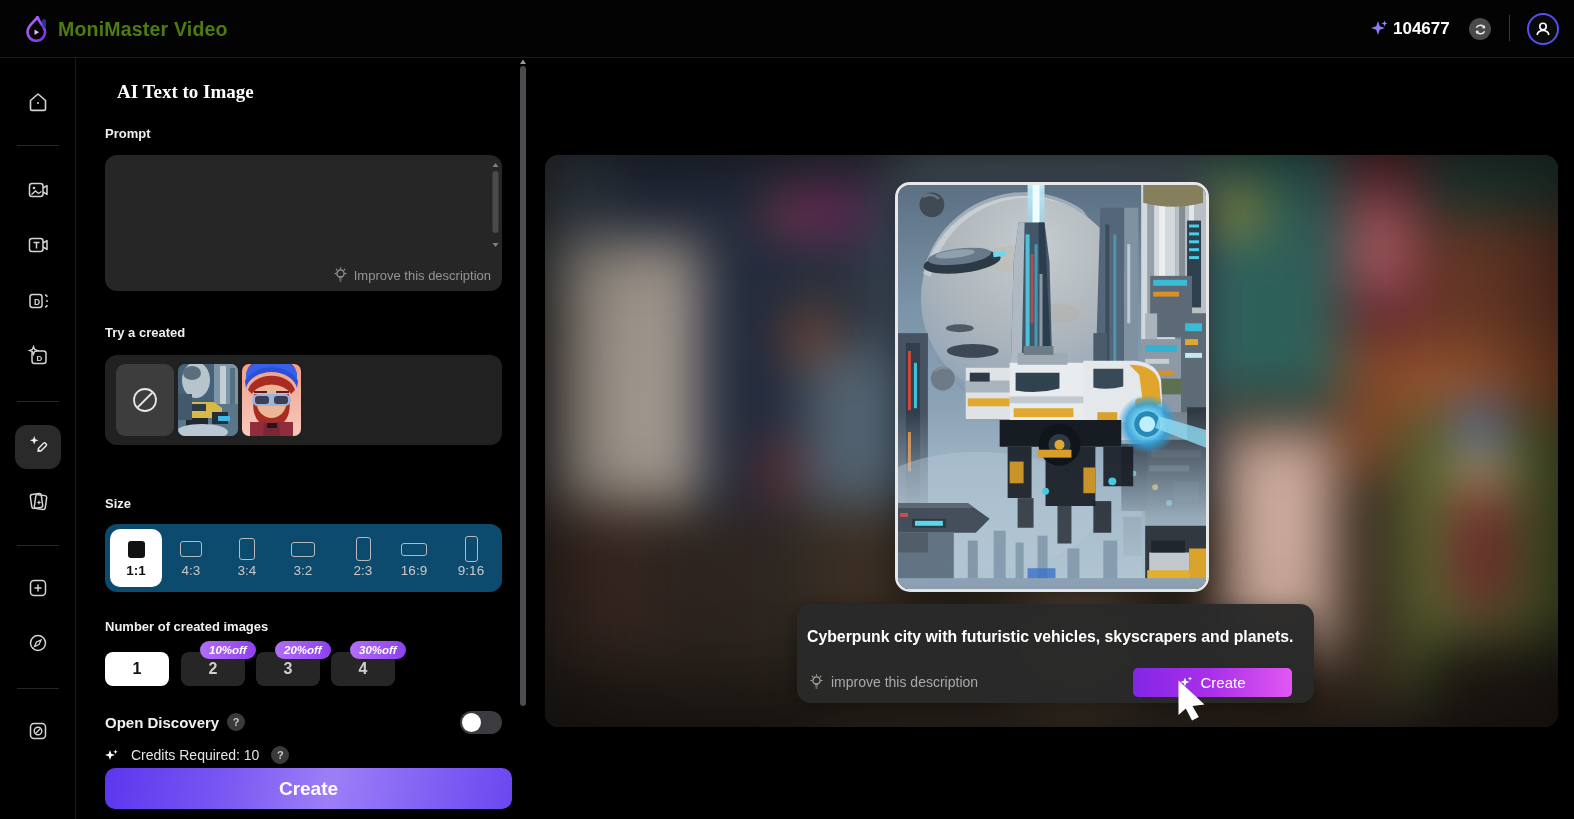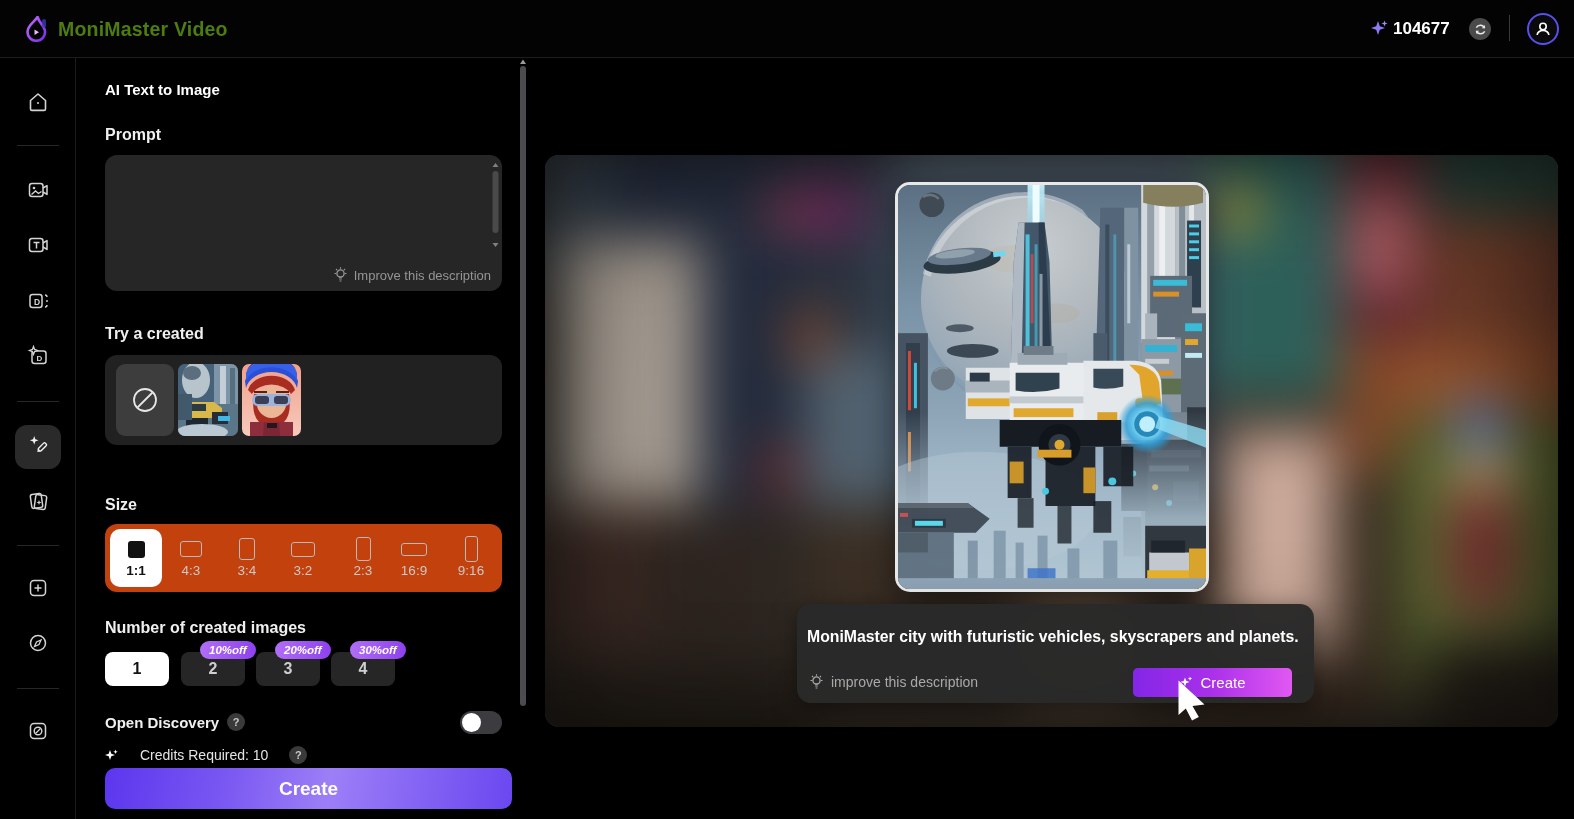--- a/index.html
+++ b/index.html
@@ -20,57 +20,57 @@
 
 #sidebar { position:absolute; left:0; top:58px; width:76px; height:761px; background:#000;
   border-right:1px solid #1b1b1b; z-index:20; }
 .sic { position:absolute; left:27px; width:22px; height:22px; }
 .sdiv { position:absolute; left:17px; width:42px; height:1px; background:#262626; }
 #sactive { position:absolute; left:15px; top:367px; width:46px; height:44px; background:#2a2a2a; border-radius:12px; }
 
 #panel { position:absolute; left:77px; top:58px; width:453px; height:761px; background:#000; z-index:10; }
 #panel-sb { position:absolute; left:442px; top:0px; width:8px; height:761px; }
 #panel-sb .thumb { position:absolute; left:1px; top:8px; width:6px; height:640px; background:#4c4c50; border-radius:3px; }
-.plabel { position:absolute; left:28px; color:#efefef; font-size:16px; font-weight:bold; }
-#h1 { position:absolute; left:28px; top:23px; color:#fff; font-size:15px; font-weight:bold; }
+.plabel { position:absolute; left:28px; color:#efefef; font-size:13px; font-weight:bold; }
+#h1 { position:absolute; left:40px; top:23px; color:#fff; font-size:19px; font-weight:bold;font-family:Liberation Serif, serif; }
 #model { position:absolute; left:267px; top:15px; width:158px; height:33px; background:#151515;
   border:1px solid #3e3e3e; border-radius:9px; display:flex; align-items:center; }
 #model .mi { width:24px; height:24px; margin-left:5px; border-radius:6px; background:#1c1c1c; display:flex; align-items:center; justify-content:center; font-size:14px; }
 #model .mt { margin-left:10px; color:#fff; font-size:13.5px; font-weight:bold; }
 #model .chev { margin-left:auto; margin-right:10px; }
 #prompt { position:absolute; left:28px; top:97px; width:397px; height:136px; background:#262626; border-radius:12px; }
 #prompt .ph { position:absolute; left:16px; top:7px; width:362px; color:#8b8b8b; font-size:14px; line-height:1.3; }
 #prompt .sbar { position:absolute; right:3px; top:8px; width:7px; height:90px; }
 #prompt .improve { position:absolute; right:11px; bottom:8px; color:#959595; font-size:13px; display:flex; align-items:center; gap:6px; }
 #sample-box { position:absolute; left:28px; top:297px; width:397px; height:90px; background:#212121; border-radius:12px; }
 .thumb1 { position:absolute; left:11px; top:9px; width:58px; height:72px; background:#3d3d3d; border-radius:9px;
   display:flex; align-items:center; justify-content:center; }
 .thumb2 { position:absolute; left:73px; top:9px; width:60px; height:72px; border-radius:7px; overflow:hidden; }
 .thumb3 { position:absolute; left:137px; top:9px; width:59px; height:72px; border-radius:7px; overflow:hidden; }
-#size-box { position:absolute; left:28px; top:466px; width:397px; height:68px; background:#c2410c; border-radius:12px; }
+#size-box { position:absolute; left:28px; top:466px; width:397px; height:68px; background:#0c4a6e; border-radius:12px; }
 .sopt { position:absolute; top:5px; width:52px; height:58px; }
 .sopt .ib { position:absolute; left:0; top:6px; width:52px; height:28px; display:flex; align-items:center; justify-content:center; }
 .sopt .lab { position:absolute; left:0; top:34px; width:52px; text-align:center; }
 .sopt .lab { font-size:13.5px; color:#c9c9c9; }
 .sopt.sel { background:#fff; border-radius:10px; }
 .sopt.sel .lab { color:#111; font-weight:bold; }
 .ric { border:1.6px solid #b9b9b9; border-radius:3px; }
 #numrow { position:absolute; left:28px; top:583px; height:62px; width:400px; }
 .nbtn { position:absolute; top:11px; width:64px; height:34px; border-radius:8px; background:#262626;
   color:#cfcfcf; font-size:16px; font-weight:bold; display:flex; align-items:center; justify-content:center; }
 .nbtn.sel { background:#fff; color:#111; }
 .badge { position:absolute; top:0px; height:18px; padding:0 9px; border-radius:9px;
   background:linear-gradient(90deg,#b16ef6,#8e41ee); color:#fff; font-size:11.5px; font-style:italic; font-weight:bold;
   display:flex; align-items:center; }
 #opendisc { position:absolute; left:28px; top:655px; color:#f0f0f0; font-size:15px; font-weight:bold; display:flex; align-items:center; gap:8px; }
 .qmark { width:18px; height:18px; border-radius:50%; background:#3a3a3a; color:#c9c9c9; font-size:11px; font-weight:bold;
   display:flex; align-items:center; justify-content:center; font-style:normal; }
 #toggle { position:absolute; left:383px; top:653px; width:42px; height:23px; border-radius:12px; background:#3b3b40; }
 #toggle .knob { position:absolute; left:2px; top:2px; width:19px; height:19px; border-radius:50%; background:#fff; }
-#creditline { position:absolute; left:27px; top:688px; color:#e4e4e4; font-size:14px; display:flex; align-items:center; gap:21px; }
+#creditline { position:absolute; left:27px; top:688px; color:#e4e4e4; font-size:14px; display:flex; align-items:center; gap:12px; }
 #create-main { position:absolute; left:28px; top:710px; width:407px; height:41px; border-radius:10px;
   background:linear-gradient(100deg,#5b36ee 0%, #7a58f2 30%, #9c7ff7 55%, #6a47f0 100%);
   color:#fff; font-size:19px; font-weight:bold; display:flex; align-items:center; justify-content:center; }
 
 #main { position:absolute; left:531px; top:58px; width:1043px; height:761px; background:#000; }
 #blurbox { position:absolute; left:14px; top:97px; width:1013px; height:572px; border-radius:14px; overflow:hidden; background:#1a1a1a; }
 #collage { position:absolute; left:-40px; top:-40px; width:1093px; height:652px; filter:blur(26px); }
 #collage div { position:absolute; }
 #card { position:absolute; left:364px; top:124px; width:314px; height:410px; border-radius:15px;
   border:3px solid #e8e8e8; overflow:hidden; box-shadow:0 8px 30px rgba(0,0,0,.45); }
@@ -550,21 +550,21 @@
         <rect x="118" y="362" width="8" height="47"></rect>
         <rect x="140" y="355" width="10" height="54"></rect>
         <rect x="170" y="368" width="12" height="41"></rect>
         <rect x="206" y="360" width="14" height="49"></rect>
       </g>
       <rect x="130" y="388" width="28" height="12" fill="#3a72c8" opacity=".8"></rect>
       <rect x="0" y="398" width="309" height="11" fill="#8ca2b4"></rect>
     </svg>
   </div>
   <div id="tooltip">
-    <div class="txt">MoniMaster city with futuristic vehicles, skyscrapers and planets.</div>
+    <div class="txt">Cyberpunk city with futuristic vehicles, skyscrapers and planets.</div>
     <div class="imp">
       <svg width="15" height="16" viewBox="0 0 15 16">
           <circle cx="7.5" cy="6.5" r="3.6" fill="none" stroke="#aaa" stroke-width="1.3"></circle>
           <path d="M6 10 h3 M6.2 12 h2.6 M6.6 14 h1.8" stroke="#aaa" stroke-width="1.2"></path>
           <path d="M7.5 0.2 v1.6 M1.5 6.5 h1.6 M11.9 6.5 h1.6 M3 2 l1.1 1.1 M12 2 l-1.1 1.1" stroke="#aaa" stroke-width="1.1"></path>
         </svg>
       <span>improve this description</span>
     </div>
     <div id="tt-create">
       <svg width="15" height="15" viewBox="0 0 15 15">

